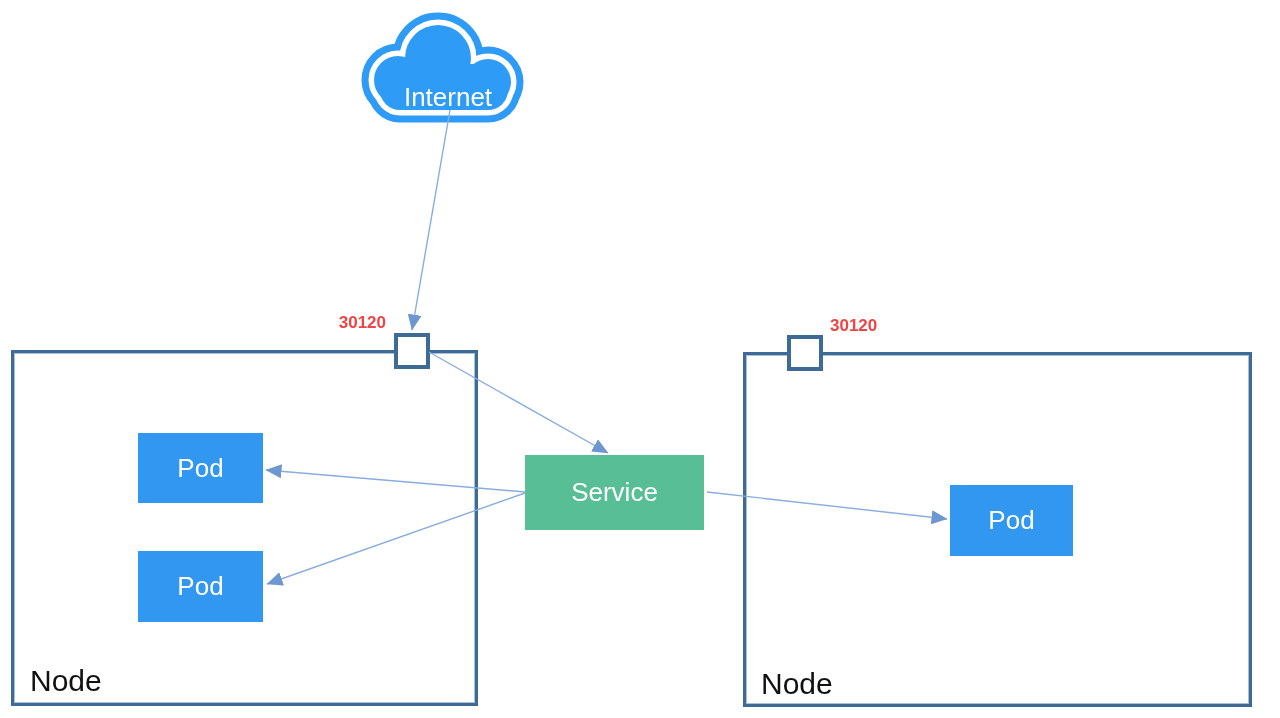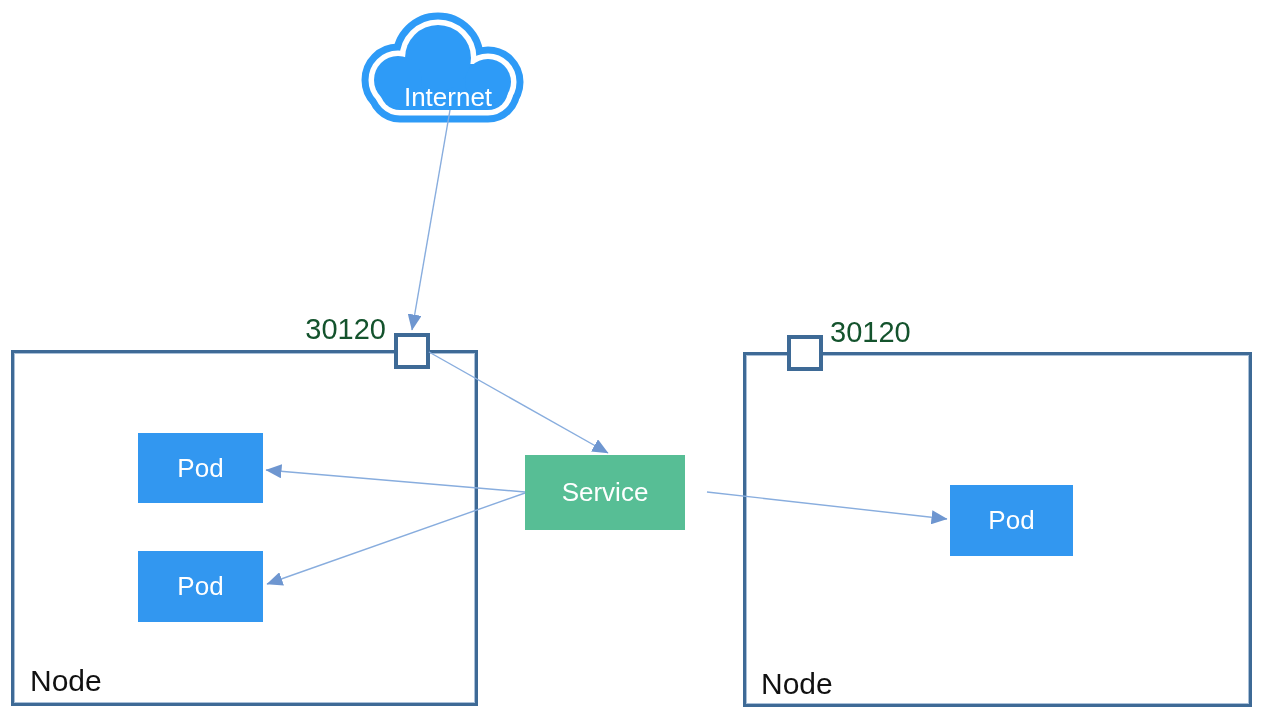--- a/index.html
+++ b/index.html
@@ -33,39 +33,40 @@
     position: absolute;
     width: 36px;
     height: 36px;
     box-sizing: border-box;
     border: 4px solid #3E6A96;
     background: #ffffff;
     z-index: 3;
   }
   .port-label {
     position: absolute;
-    font-size: 29px;
-    color: #14532d;
+    font-size: 17px;
+    color: #ef4444;
     z-index: 3;
     line-height: 1.1;
+    font-weight: bold;
   }
   .pod-box {
     position: absolute;
     background: #3297F0;
     color: #ffffff;
     font-size: 26px;
     display: flex;
     align-items: center;
     justify-content: center;
     z-index: 2;
   }
   .service-box {
     position: absolute;
     left: 525px; top: 455px;
-    width: 160px; height: 75px;
+    width: 179px; height: 75px;
     background: #57BE95;
     color: #ffffff;
     font-size: 26px;
     display: flex;
     align-items: center;
     justify-content: center;
     z-index: 2;
   }
   #cloud-svg { position: absolute; left: 358px; top: 6px; z-index: 2; }
   .right-align { text-align: right; }

